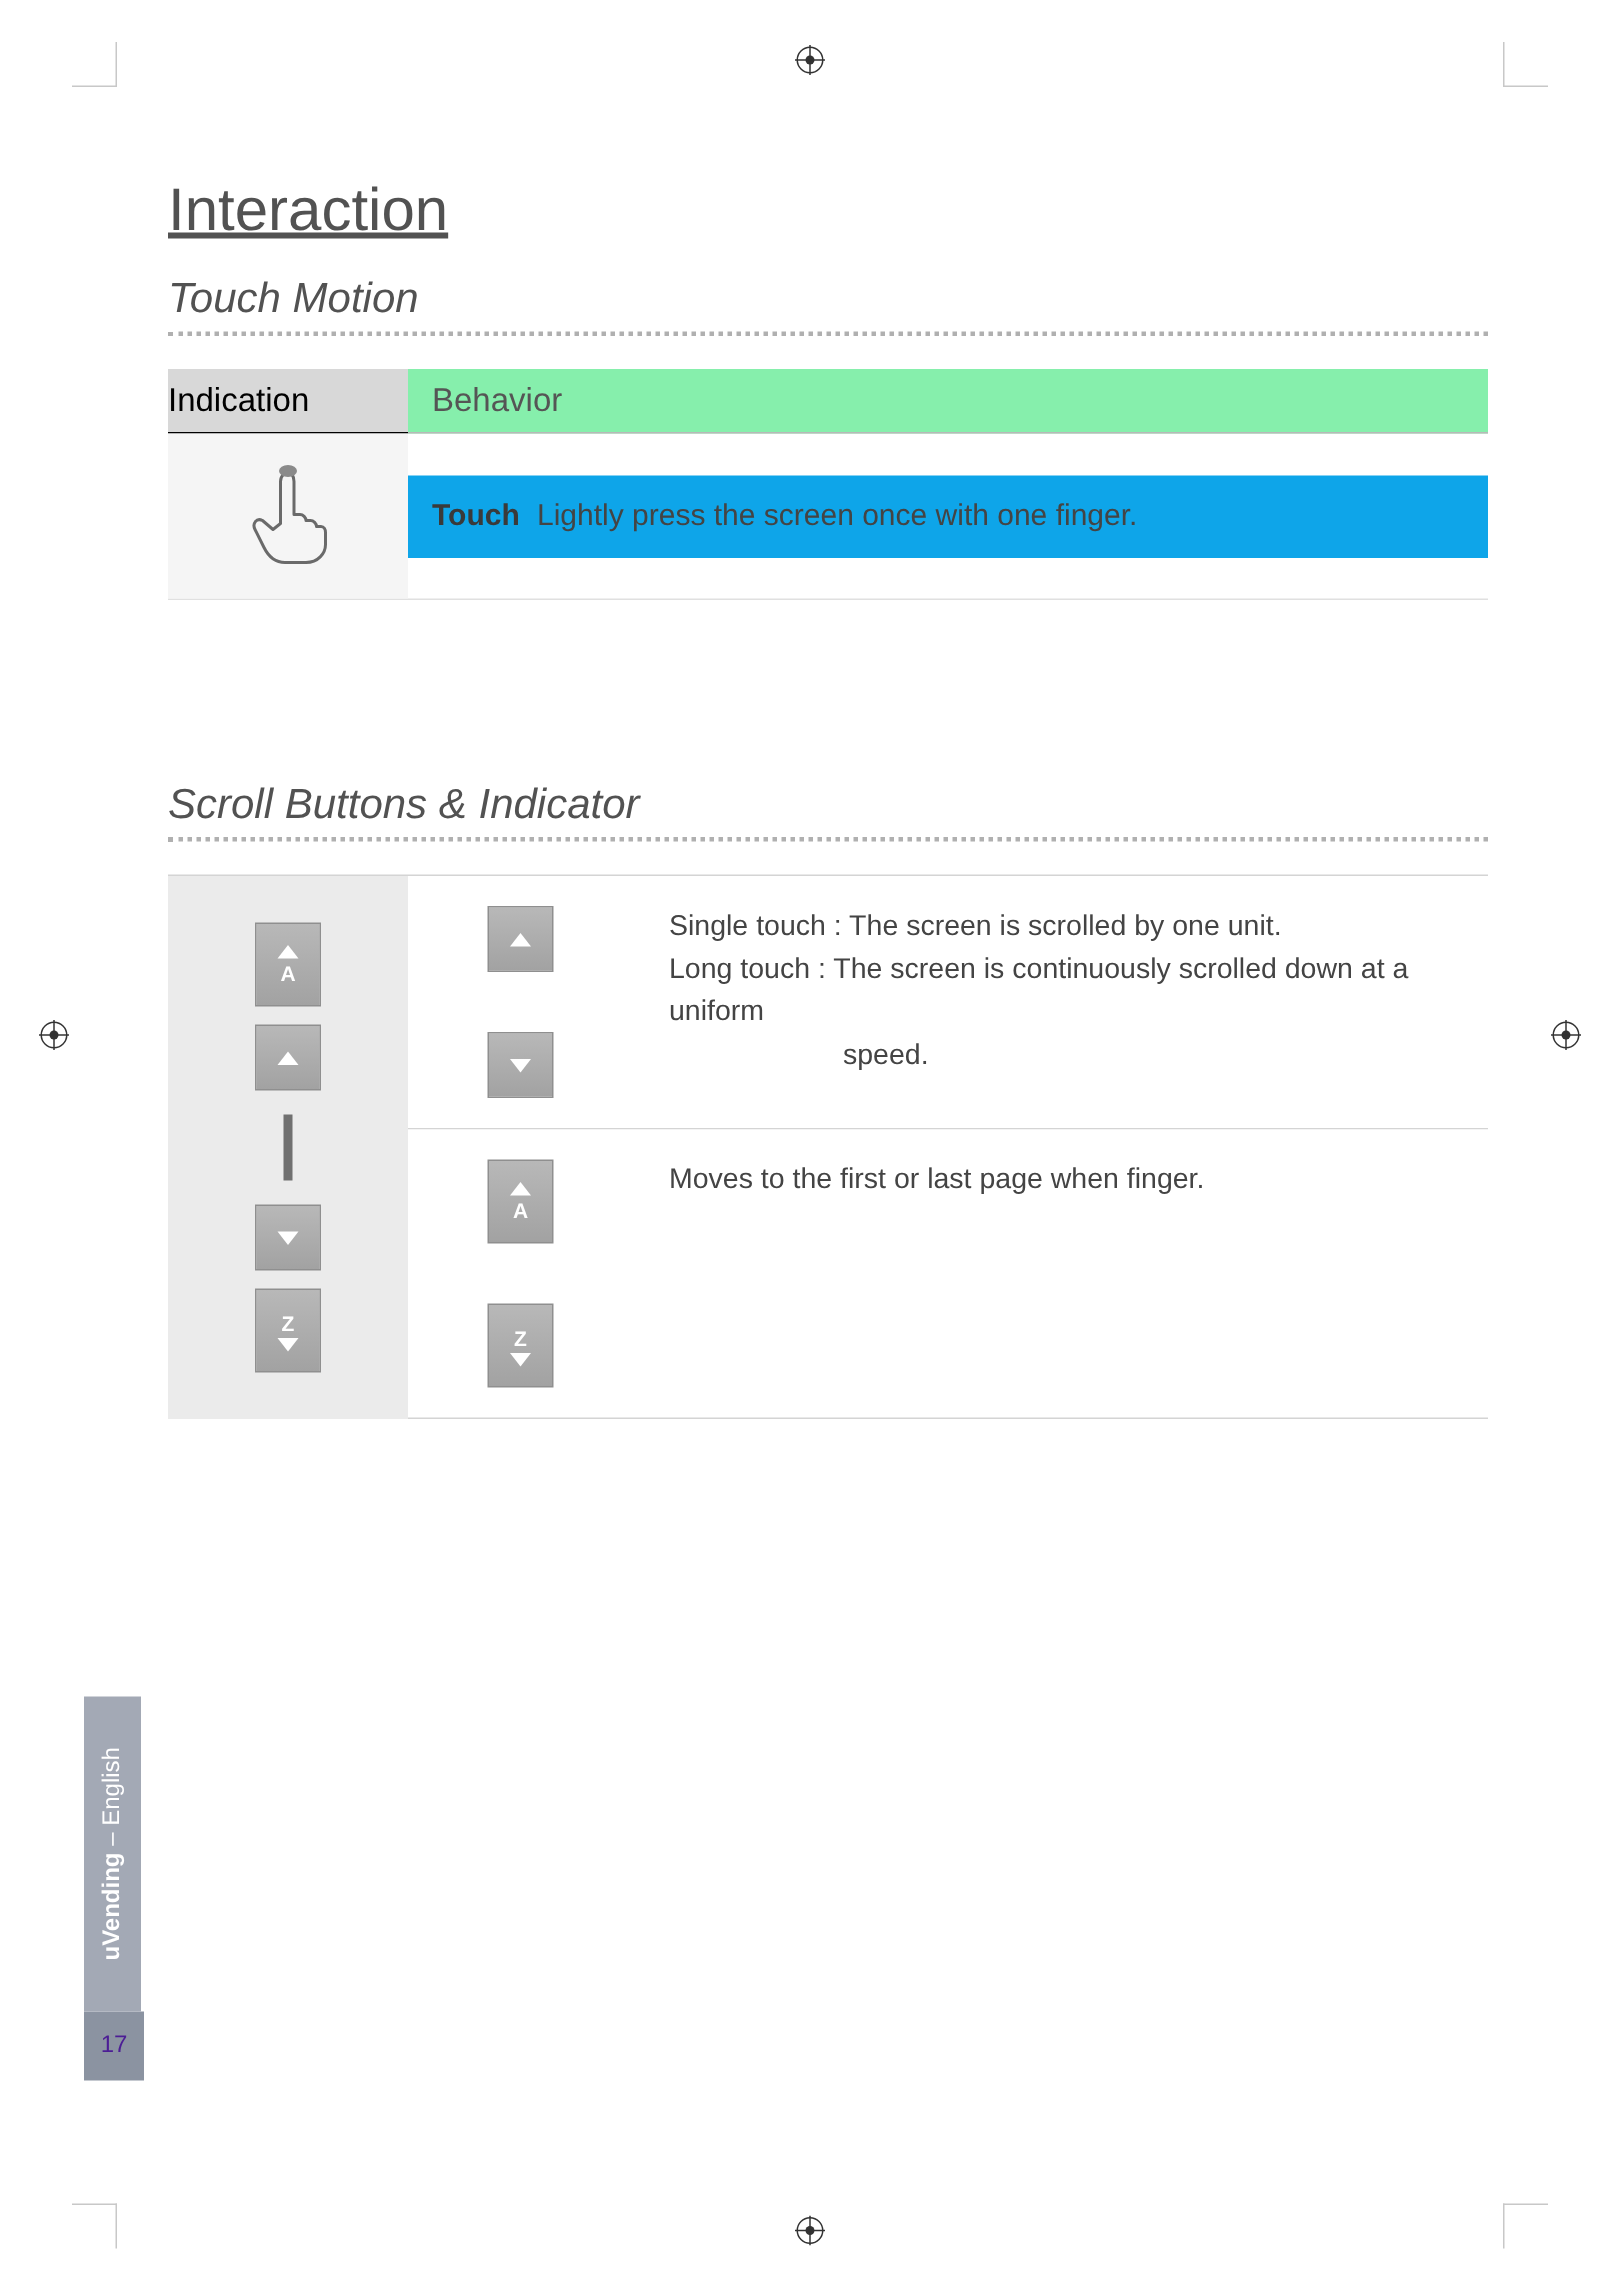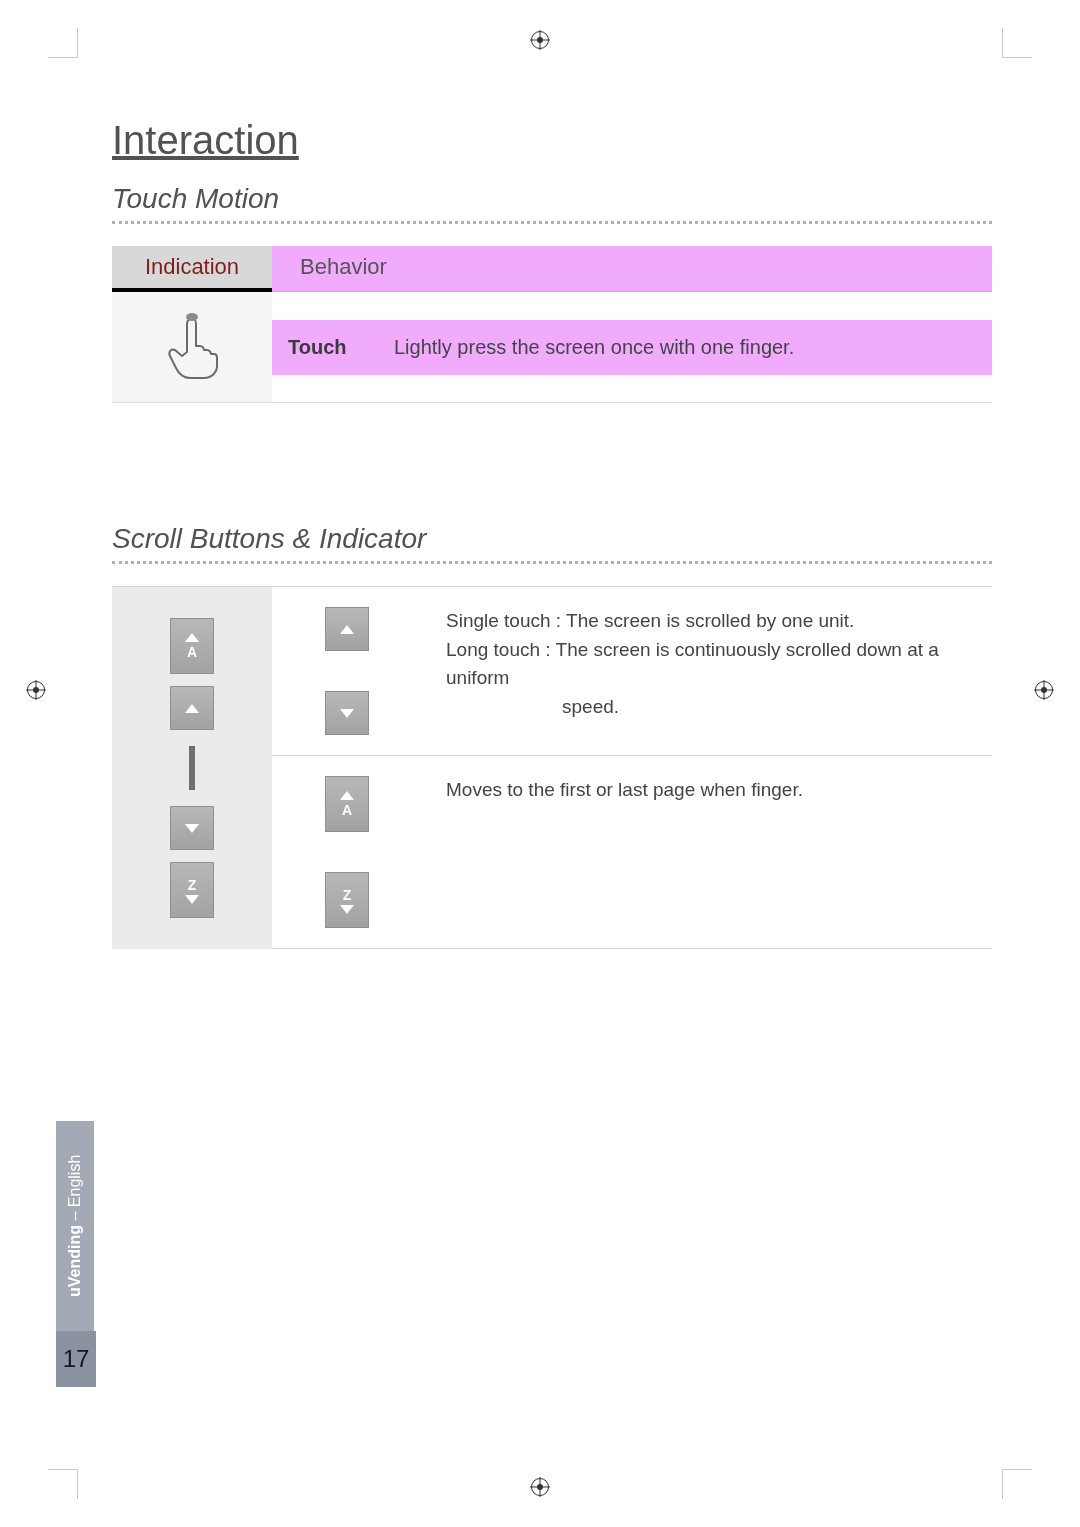--- a/index.html
+++ b/index.html
@@ -62,51 +62,49 @@
       font-style: italic;
     }
     .touch-table {
       width: 100%;
       margin-bottom: 120px;
     }
     .touch-head { display: flex; }
     .th-ind {
       width: 160px;
       background: #d8d8d8;
-      border-bottom: 4px solid #000000;
-      text-align: center;
+      border-bottom: 1px solid #000000;
       padding: 8px 0;
       font-size: 22px;
-      color: #7f1d1d;
+      color: #000000;
     }
     .th-beh {
       flex: 1;
-      background: #f0abfc;
+      background: #86efac;
       border-bottom: 1px solid #b8b8b8;
-      padding: 8px 28px;
+      padding: 8px 16px;
       font-size: 22px;
       color: #555;
     }
     .touch-row { display: flex; align-items: center; border-bottom: 1px solid #e0e0e0; }
     .td-ind {
       width: 160px;
       background: #f5f5f5;
       display: flex;
       justify-content: center;
       align-items: center;
       padding: 16px 0;
       height: 110px;
     }
     .td-beh {
       flex: 1;
-      background: #f0abfc;
+      background: #0ea5e9;
       padding: 16px;
       display: flex;
       align-items: center;
-      gap: 36px;
     }
     .beh-name { font-weight: bold; font-size: 20px; width: 70px; }
     .beh-desc { font-size: 20px; color: #444; }
     .scroll-table {
       border-top: 1px solid #d4d4d4;
     }
     .scroll-row { display: flex; }
     .sc-col1 {
       width: 160px;
       background: #ebebeb;
@@ -168,22 +166,22 @@
       color: #fff;
       font-size: 16px;
       text-align: center;
       padding: 20px 10px;
       height: 210px;
       transform: rotate(180deg);
     }
     .tab-top .strong { font-weight: bold; }
     .tab-bot {
       background: #8b93a1;
-      color: #0f172a;
-      font-size: 24px;
+      color: #4c1d95;
+      font-size: 16px;
       text-align: center;
       padding: 14px 0;
     }
     .longtouch-indent { padding-left: 116px; }
   </style>
 </head>
 <body>
 
 <svg class="reg-top" width="20" height="20" viewBox="0 0 20 20">
     <circle cx="10" cy="10" r="8.5" fill="none" stroke="#333" stroke-width="1"></circle>

